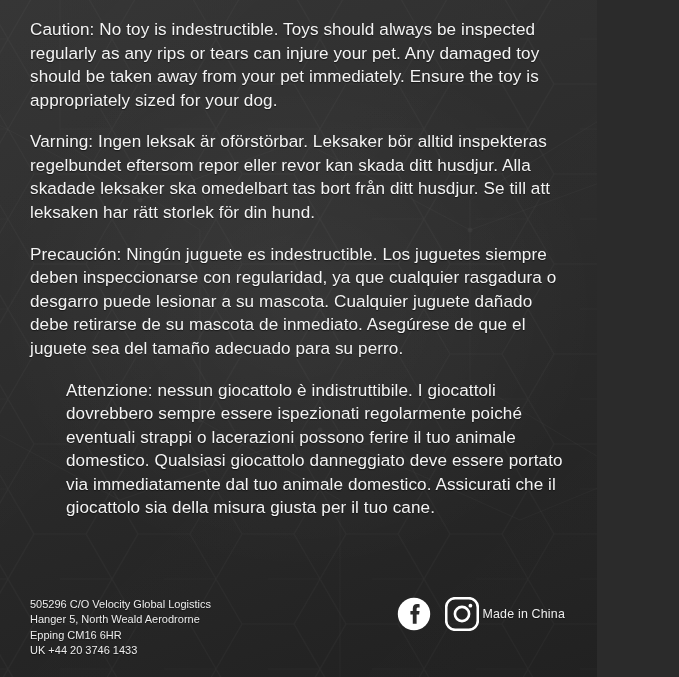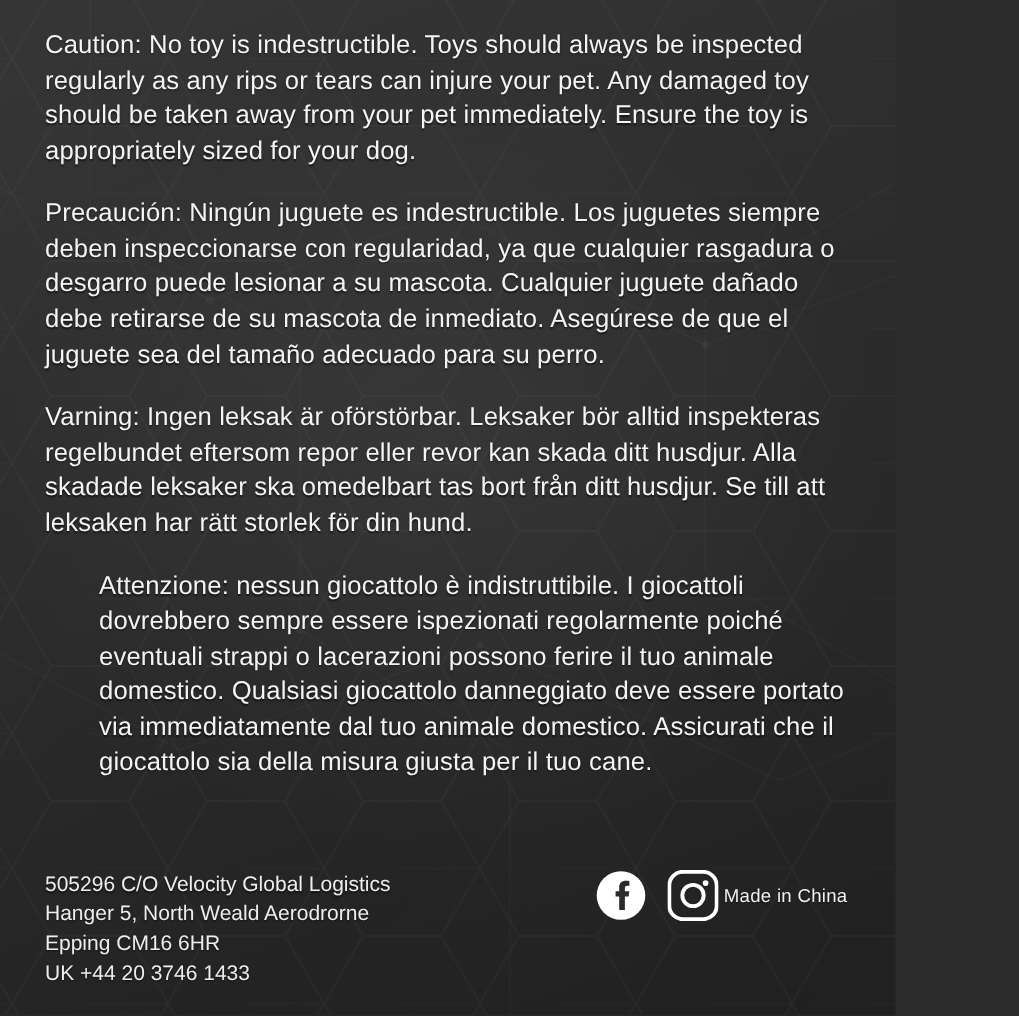--- a/index.html
+++ b/index.html
@@ -55,21 +55,21 @@
     bottom: 18px;
     display: flex;
     align-items: flex-start;
     justify-content: space-between;
   }
   .addr-cols {
     display: flex;
     gap: 38px;
   }
   .addr {
-    font-size: 14px;
+    font-size: 11px;
     line-height: 1.42;
     color: #ededed;
     text-shadow: 0 1px 1px rgba(0,0,0,0.5);
     white-space: pre-line;
   }
   .social-wrap {
     display: flex;
     align-items: center;
     gap: 4px;
     padding-right: 6px;
@@ -121,23 +121,23 @@
       <circle cx="620" cy="470" r="2.5"></circle>
       <circle cx="320" cy="430" r="2.5"></circle>
     </g>
     <rect width="679" height="677" fill="url(#fade)" opacity="0.25"></rect>
   </svg>
 
   <div class="content">
 
     <p class="para">Caution: No toy is indestructible. Toys should always be inspected regularly as any rips or tears can injure your pet. Any damaged toy should be taken away from your pet immediately. Ensure the toy is appropriately sized for your dog.</p>
 
+    <p class="para">Varning: Ingen leksak är oförstörbar. Leksaker bör alltid inspekteras regelbundet eftersom repor eller revor kan skada ditt husdjur. Alla skadade leksaker ska omedelbart tas bort från ditt husdjur. Se till att leksaken har rätt storlek för din hund.</p>
+
     <p class="para">Precaución: Ningún juguete es indestructible. Los juguetes siempre deben inspeccionarse con regularidad, ya que cualquier rasgadura o desgarro puede lesionar a su mascota. Cualquier juguete dañado debe retirarse de su mascota de inmediato. Asegúrese de que el juguete sea del tamaño adecuado para su perro.</p>
-
-    <p class="para">Varning: Ingen leksak är oförstörbar. Leksaker bör alltid inspekteras regelbundet eftersom repor eller revor kan skada ditt husdjur. Alla skadade leksaker ska omedelbart tas bort från ditt husdjur. Se till att leksaken har rätt storlek för din hund.</p>
 
     <p class="para">Attenzione: nessun giocattolo è indistruttibile. I giocattoli dovrebbero sempre essere ispezionati regolarmente poiché eventuali strappi o lacerazioni possono ferire il tuo animale domestico. Qualsiasi giocattolo danneggiato deve essere portato via immediatamente dal tuo animale domestico. Assicurati che il giocattolo sia della misura giusta per il tuo cane.</p>
 
     <div class="footer">
 
       <div class="addr-cols">
         <div class="addr">505296 C/O Velocity Global Logistics
 Hanger 5, North Weald Aerodrorne
 Epping CM16 6HR
 UK +44 20 3746 1433</div>

